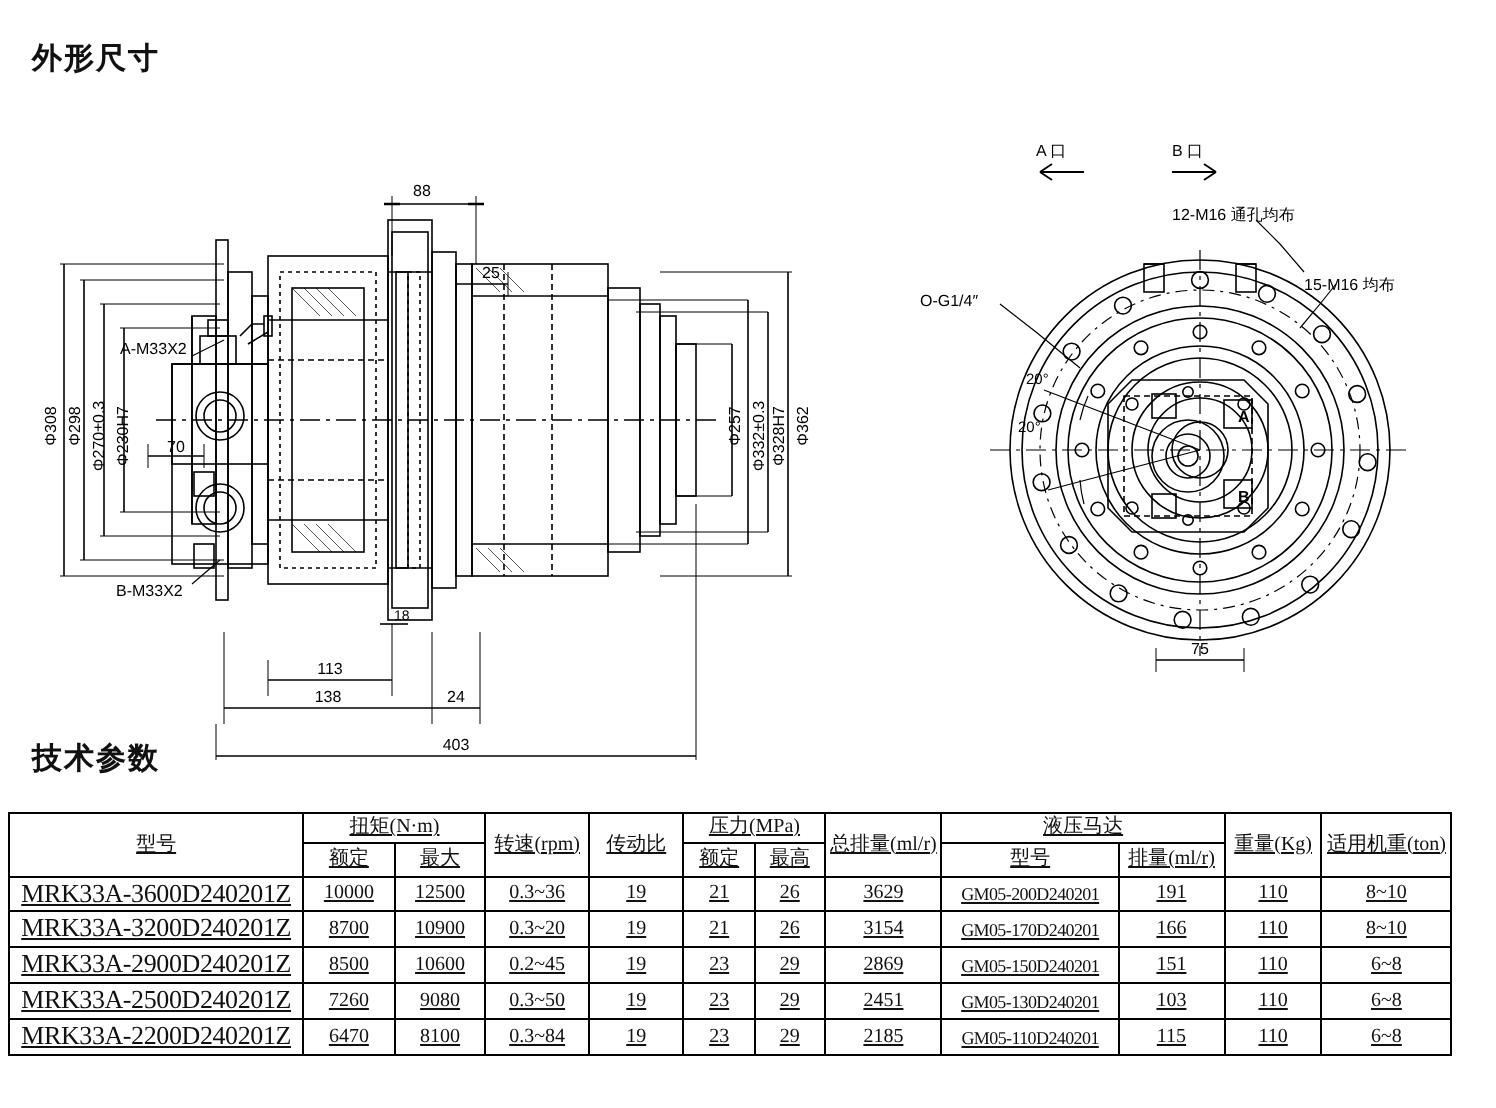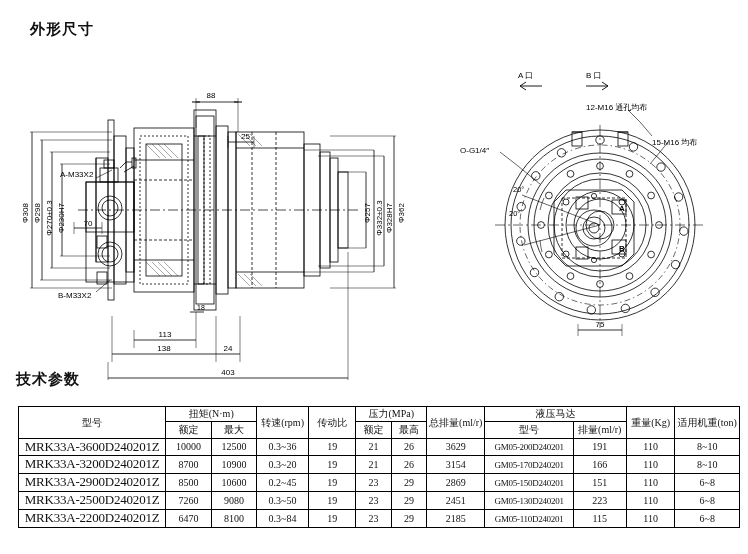--- a/index.html
+++ b/index.html
@@ -12,29 +12,29 @@
     color: #111;
     position: relative;
     overflow: hidden;
   }
   .title {
     position: absolute;
     font-weight: bold;
     font-size: 15px;
     letter-spacing: 1px;
   }
-  #title-outline { left: 16px; top: 20px; margin-left: 14px; }
+  #title-outline { left: 16px; top: 20px; }
   #title-specs { left: 16px; top: 370px; text-align: right; }
 
   
   .drawing { position: absolute; left: 0; top: 40px; width: 748px; height: 340px; }
   .drawing svg { display:block; }
 
   
-  .tablewrap { position: absolute; left: 18px; top: 406px; width: 722px; }
+  .tablewrap { position: absolute; left: 4px; top: 406px; width: 722px; text-decoration: underline; }
   table.specs {
     border-collapse: collapse;
     width: 722px;
     font-family: "Liberation Serif", serif;
     font-size: 10px;
   }
   table.specs th, table.specs td {
     border: 1px solid #000;
     text-align: center;
     padding: 1px 2px;
@@ -392,21 +392,21 @@
     <tr class="r-row">
       <td class="model">MRK33A-2500D240201Z</td>
       <td>7260</td>
       <td>9080</td>
       <td>0.3~50</td>
       <td>19</td>
       <td>23</td>
       <td>29</td>
       <td>2451</td>
       <td class="mmodel">GM05-130D240201</td>
-      <td>223</td>
+      <td>103</td>
       <td>110</td>
       <td>6~8</td>
     </tr>
     <tr class="r-row">
       <td class="model">MRK33A-2200D240201Z</td>
       <td>6470</td>
       <td>8100</td>
       <td>0.3~84</td>
       <td>19</td>
       <td>23</td>

